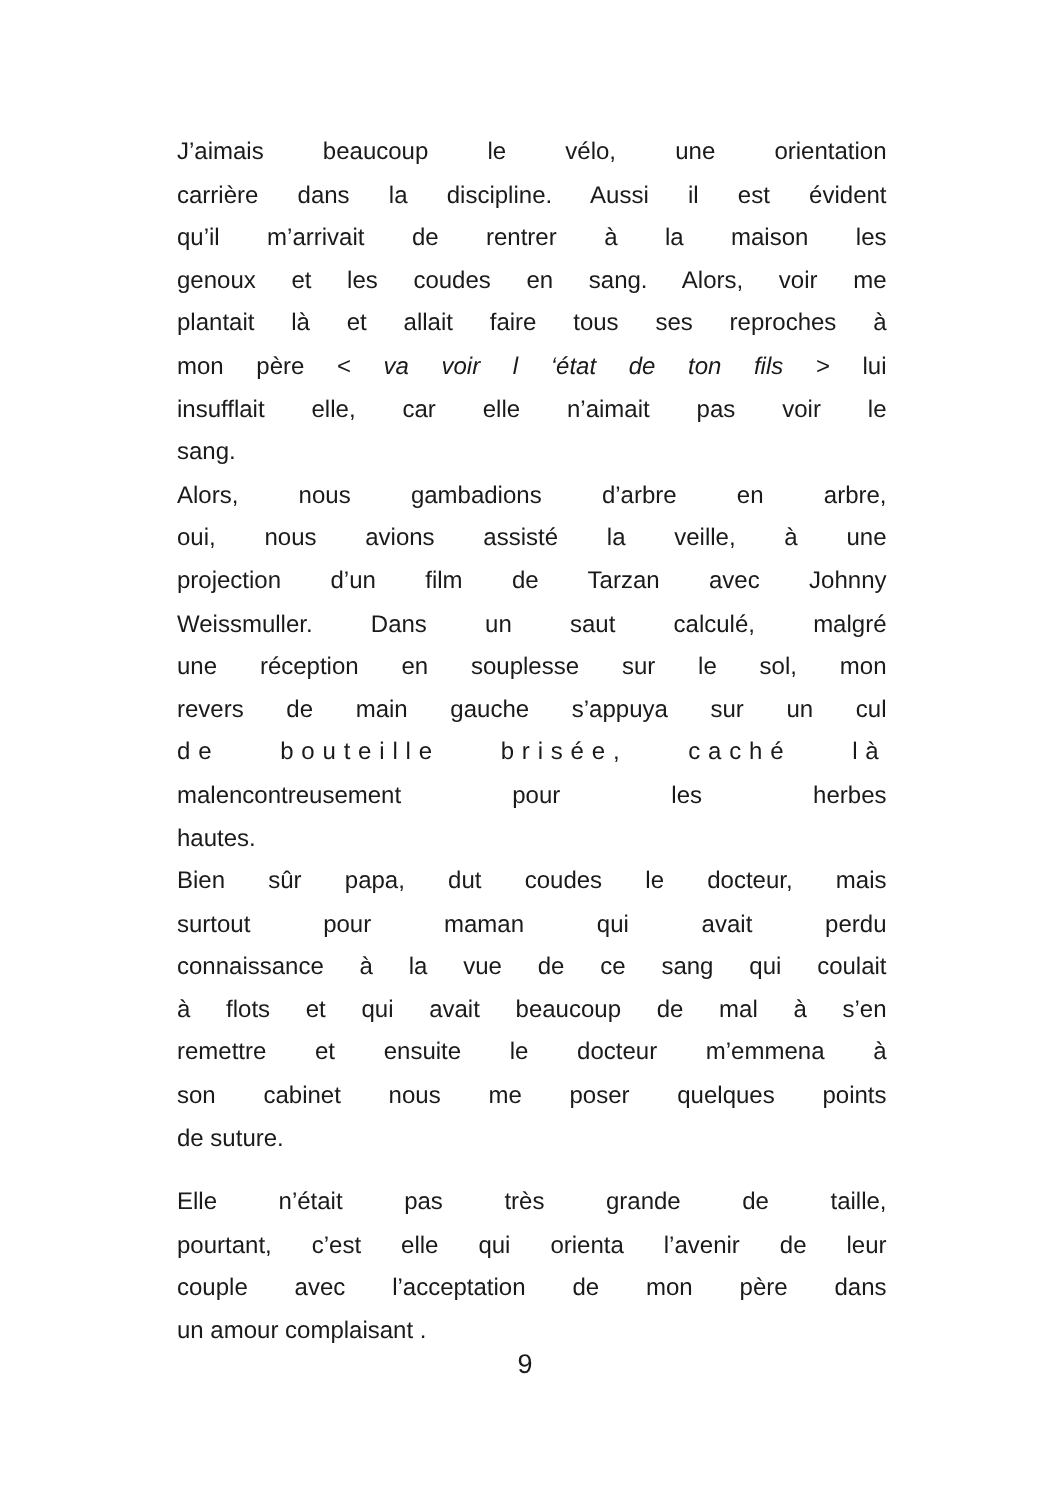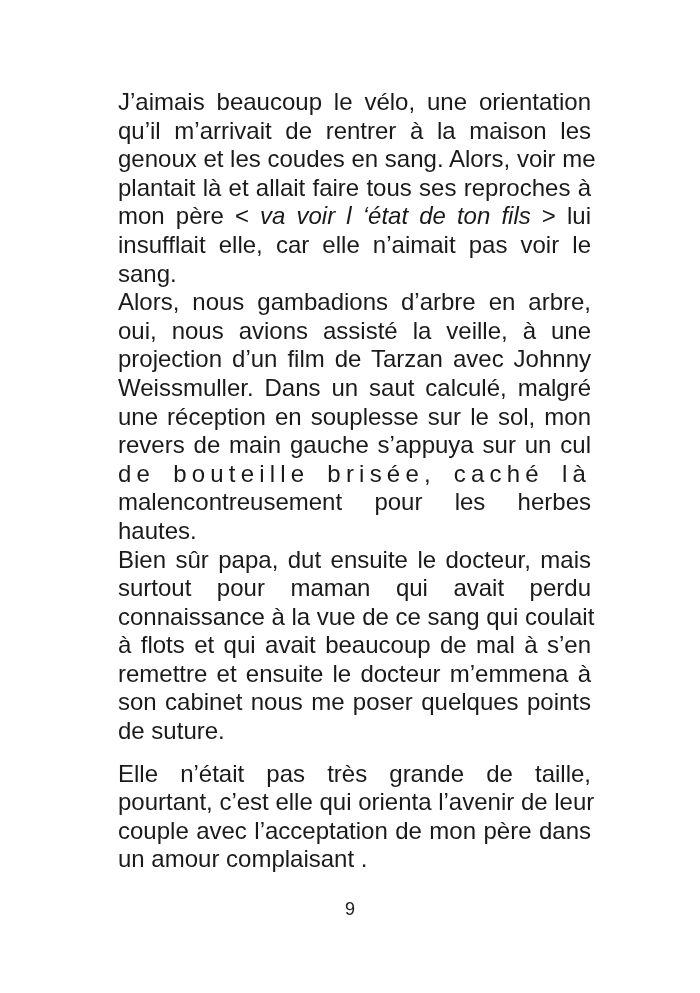--- a/index.html
+++ b/index.html
@@ -4,61 +4,62 @@
 <style>
   html, body { margin: 0; padding: 0; }
   body {
     width: 700px; height: 993px; background: #ffffff;
     position: relative; overflow: hidden;
     font-family: "Liberation Sans", "DejaVu Sans", sans-serif;
     color: #1a1a1a;
   }
   .page-text {
     position: absolute; left: 118px; top: 88px; width: 473px;
-    font-size: 24px; line-height: 28.6px;
+    font-size: 16px; line-height: 28.6px;
   }
   .line {
     display: block; height: 28.6px; white-space: nowrap;
     text-align: justify; text-align-last: justify;
   }
   .line.last { text-align: left; text-align-last: left; }
   .line.spaced { letter-spacing: 5.2px; }
   .gap { height: 14px; }
   .page-number {
     position: absolute; left: 0; width: 700px; top: 899px;
     text-align: center; font-size: 18px;
   }
   em { font-style: italic; }
 </style>
 </head>
 <body>
 
 <div class="page-text">
   <div>
     <span class="line">J’aimais beaucoup le vélo, une orientation</span>
+    <span class="line">carrière dans la discipline. Aussi il est évident</span>
     <span class="line">qu’il m’arrivait de rentrer à la maison les</span>
     <span class="line">genoux et les coudes en sang. Alors, voir me</span>
     <span class="line">plantait là et allait faire tous ses reproches à</span>
     <span class="line"><span>mon père &lt; </span><em>va voir l ‘état de ton fils</em><span> &gt; lui</span></span>
     <span class="line">insufflait elle, car elle n’aimait pas voir le</span>
     <span class="line last">sang.</span>
   </div>
   <div>
     <span class="line">Alors, nous gambadions d’arbre en arbre,</span>
     <span class="line">oui, nous avions assisté la veille, à une</span>
     <span class="line">projection d’un film de Tarzan avec Johnny</span>
     <span class="line">Weissmuller. Dans un saut calculé, malgré</span>
     <span class="line">une réception en souplesse sur le sol, mon</span>
     <span class="line">revers de main gauche s’appuya sur un cul</span>
     <span class="line spaced">de bouteille brisée, caché là</span>
     <span class="line">malencontreusement pour les herbes</span>
     <span class="line last">hautes.</span>
   </div>
   <div>
-    <span class="line">Bien sûr papa, dut ensuite le docteur, mais</span>
+    <span class="line">Bien sûr papa, dut coudes le docteur, mais</span>
     <span class="line">surtout pour maman qui avait perdu</span>
     <span class="line">connaissance à la vue de ce sang qui coulait</span>
     <span class="line">à flots et qui avait beaucoup de mal à s’en</span>
     <span class="line">remettre et ensuite le docteur m’emmena à</span>
     <span class="line">son cabinet nous me poser quelques points</span>
     <span class="line last">de suture.</span>
   </div>
   <div class="gap"></div>
   <div>
     <span class="line">Elle n’était pas très grande de taille,</span>

